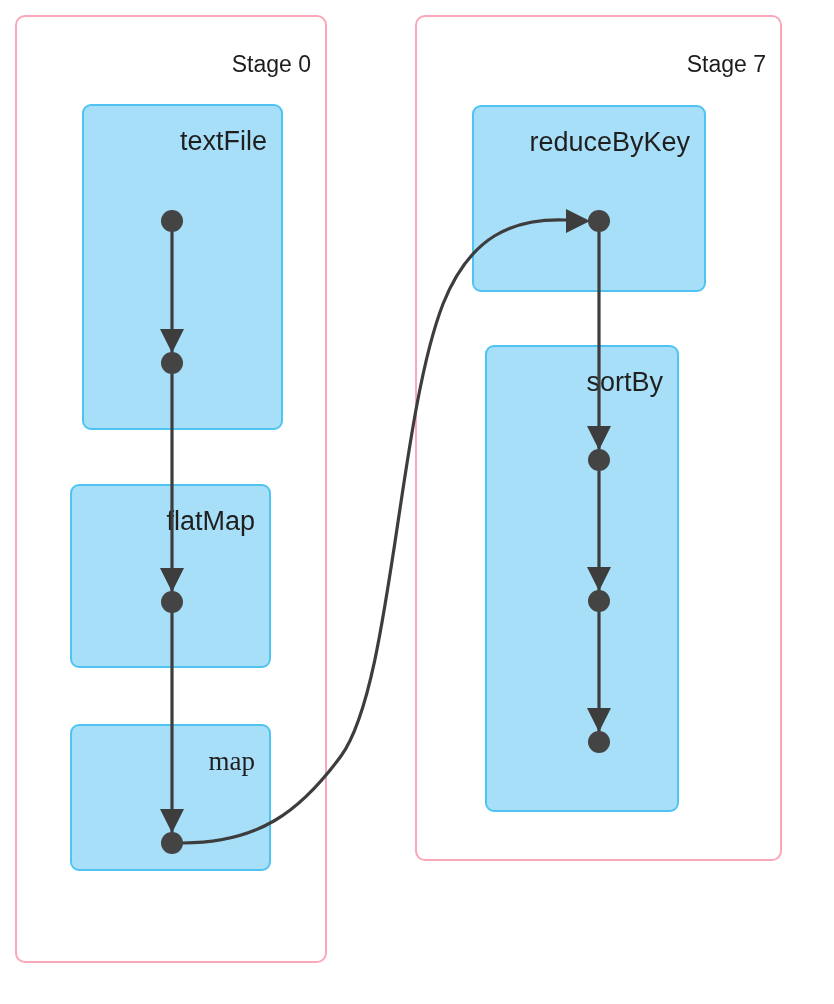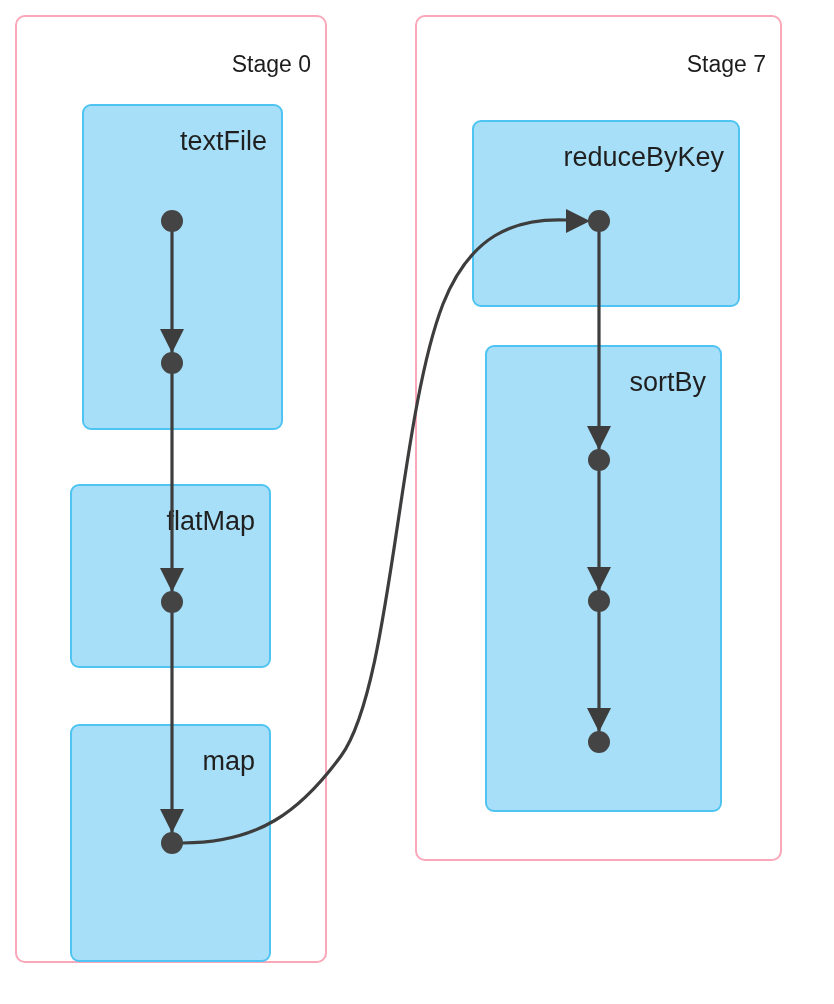--- a/index.html
+++ b/index.html
@@ -71,33 +71,33 @@
   </div>
 
   <div class="op-box" style="left:82px; top:104px; width:201px; height:326px;">
     <span class="op-label">textFile</span>
   </div>
 
   <div class="op-box" style="left:70px; top:484px; width:201px; height:184px;">
     <span class="op-label">flatMap</span>
   </div>
 
-  <div class="op-box" style="left:70px; top:724px; width:201px; height:238px;">
+  <div class="op-box" style="left:70px; top:724px; width:201px; height:147px;font-family:Liberation Serif, serif;">
     <span class="op-label">map</span>
   </div>
 
   <div class="stage-container" style="left:415px; top:15px; width:367px; height:846px;">
     <span class="stage-label">Stage 7</span>
   </div>
 
-  <div class="op-box" style="left:472px; top:120px; width:268px; height:187px;">
+  <div class="op-box" style="left:472px; top:105px; width:234px; height:187px;">
     <span class="op-label">reduceByKey</span>
   </div>
 
-  <div class="op-box" style="left:485px; top:345px; width:237px; height:467px;">
+  <div class="op-box" style="left:485px; top:345px; width:194px; height:467px;">
     <span class="op-label">sortBy</span>
   </div>
 
   <svg class="dag-svg" viewBox="0 0 834 1004">
     <g fill="none" stroke="#3d3d3d" stroke-width="3.2" stroke-linecap="round">
 
       <line x1="172" y1="232" x2="172" y2="352"></line>
 
       <line x1="172" y1="374" x2="172" y2="591"></line>
 

